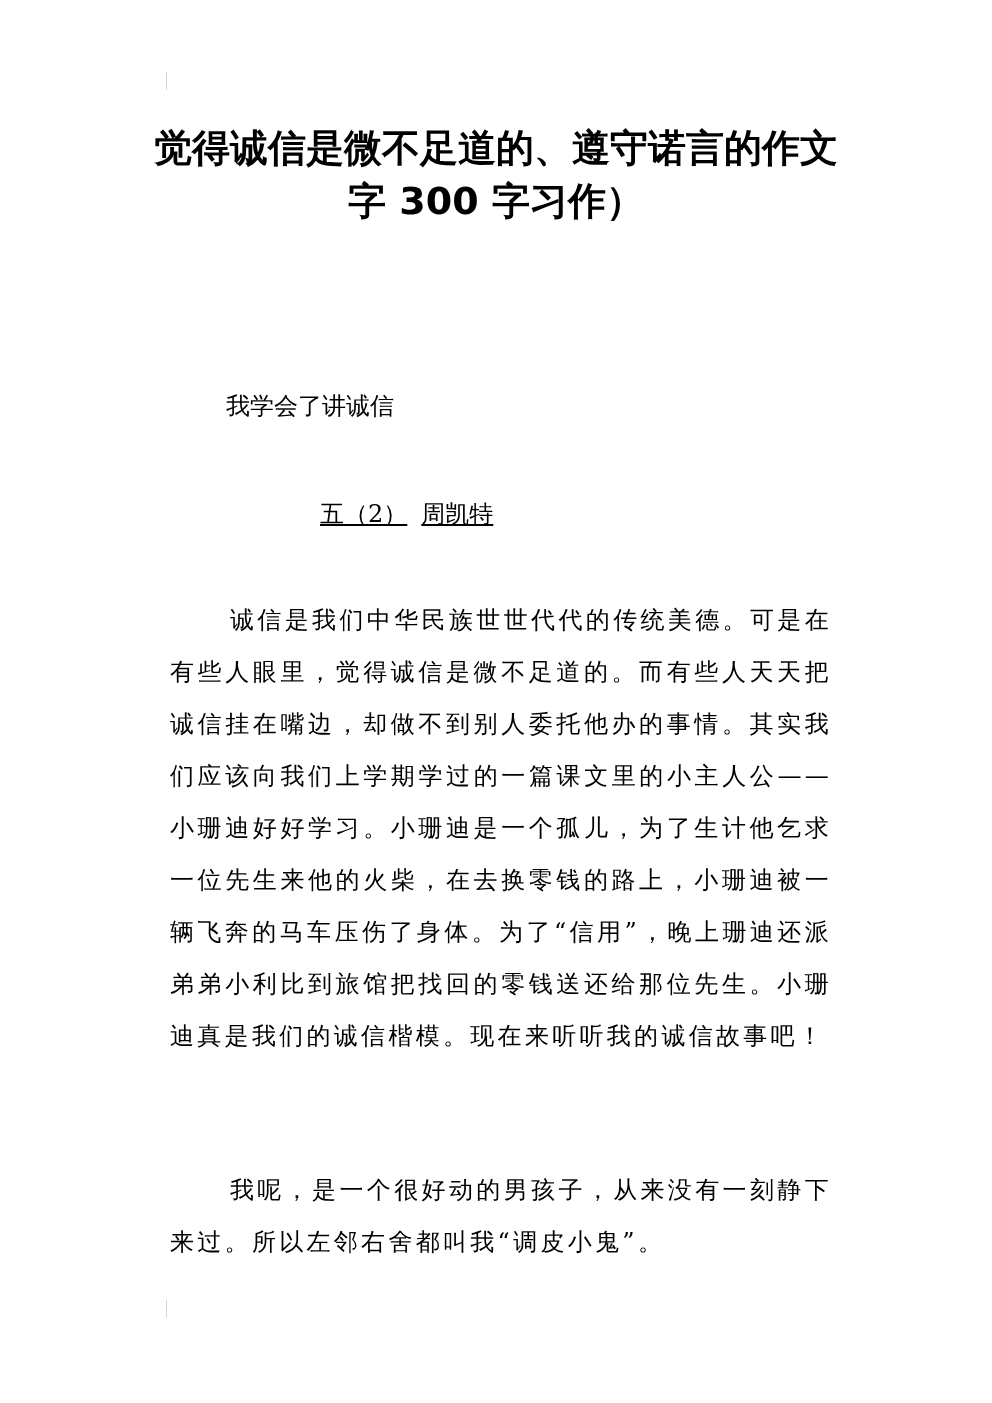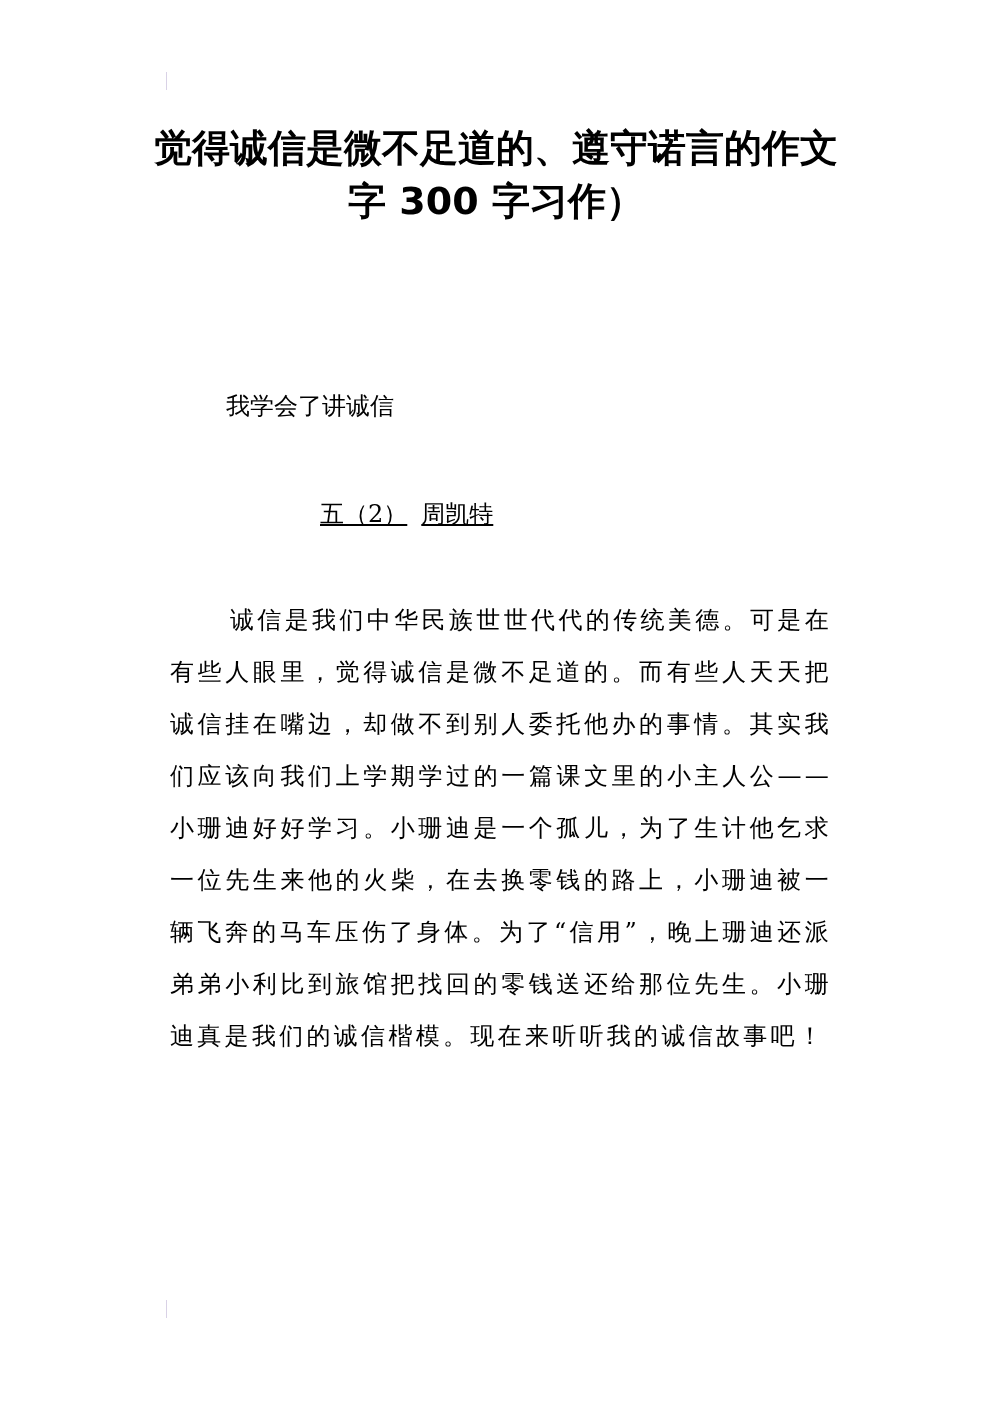--- a/index.html
+++ b/index.html
@@ -41,15 +41,16 @@
     <div>字 300 字习作）</div>
   </h1>
 
   <p class="body-text subtitle">我学会了讲诚信</p>
 
   <p class="body-text author">
     <span class="cls">五（2）</span><span>周凯特</span>
   </p>
 
   <p class="body-text para p1">诚信是我们中华民族世世代代的传统美德。可是在有些人眼里，觉得诚信是微不足道的。而有些人天天把诚信挂在嘴边，却做不到别人委托他办的事情。其实我们应该向我们上学期学过的一篇课文里的小主人公——小珊迪好好学习。小珊迪是一个孤儿，为了生计他乞求一位先生来他的火柴，在去换零钱的路上，小珊迪被一辆飞奔的马车压伤了身体。为了“信用”，晚上珊迪还派弟弟小利比到旅馆把找回的零钱送还给那位先生。小珊迪真是我们的诚信楷模。现在来听听我的诚信故事吧！</p>
+  <p class="body-text para p2">我呢，是一个很好动的男孩子，从来没有一刻静下来过。所以左邻右舍都叫我“调皮小鬼”。</p>
 
   <div class="margin-mark mark-bottom"></div>
 </div>
 
 </body></html>

